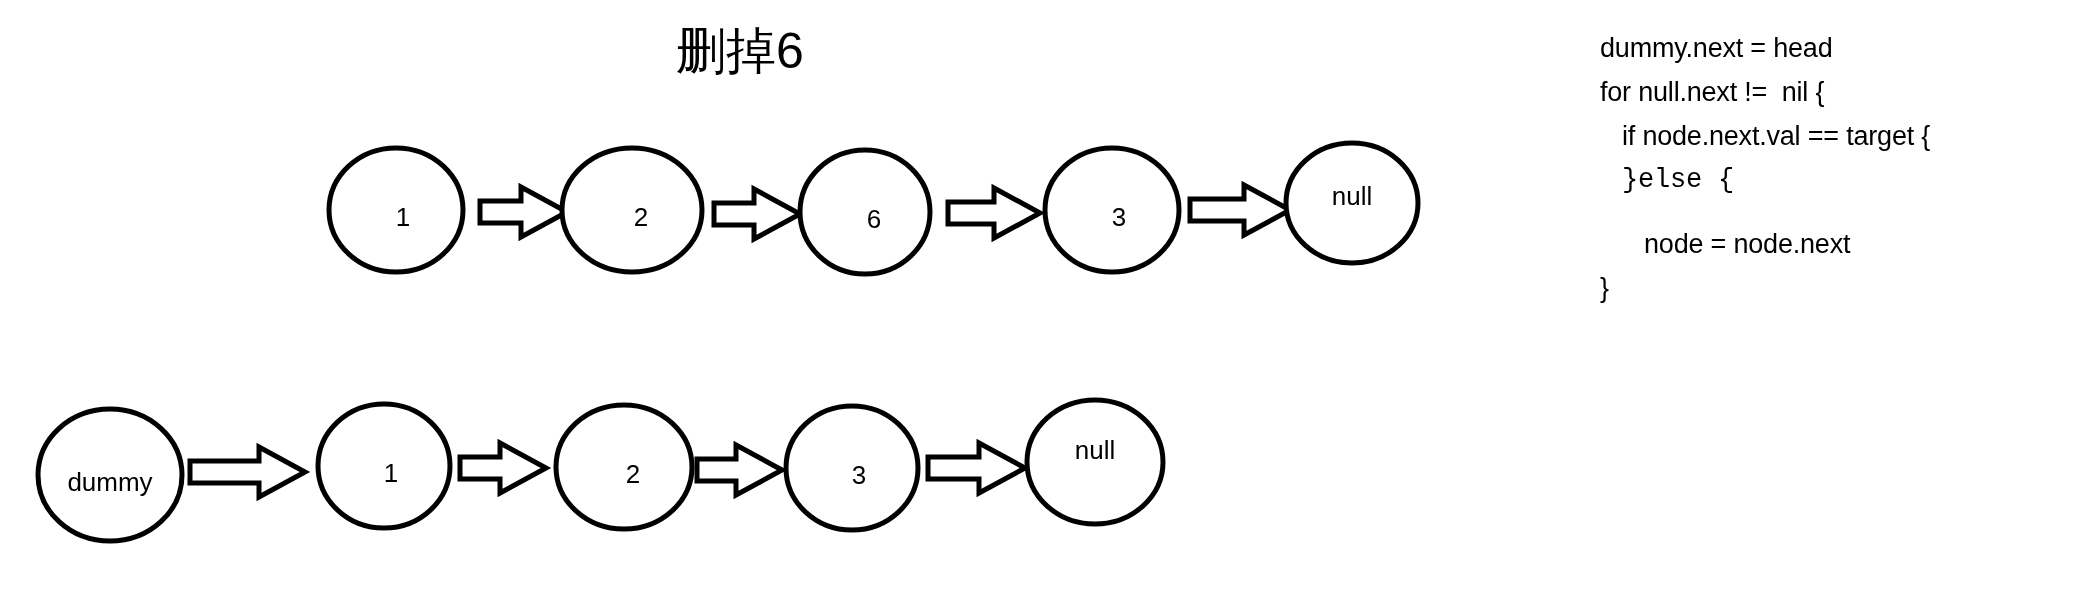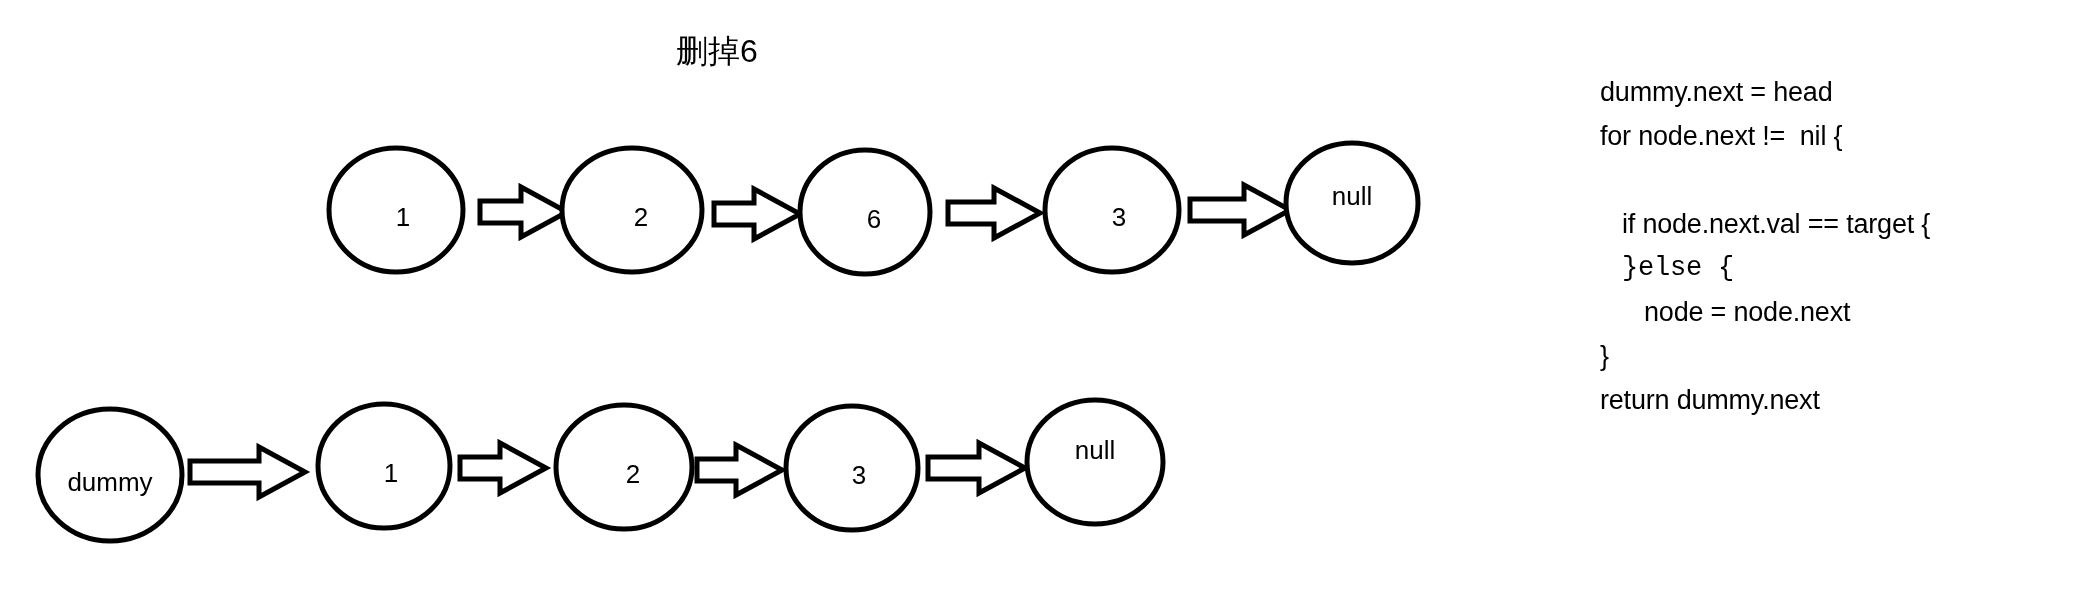--- a/index.html
+++ b/index.html
@@ -18,21 +18,21 @@
   #canvas {
     position: absolute;
     top: 0;
     left: 0;
     width: 2080px;
     height: 590px;
   }
   .diagram-title {
     position: absolute;
     font-family: "Liberation Sans", sans-serif;
-    font-size: 32px;
+    font-size: 50px;
     line-height: 46px;
     color: #000000;
     white-space: nowrap;
     letter-spacing: 0px;
   }
   .code-panel {
     position: absolute;
     left: 1600px;
     top: 26px;
     width: 470px;
@@ -122,20 +122,19 @@
         <text x="859" y="477" text-anchor="middle" dominant-baseline="middle" class="node-label">3</text>
       </g>
       <g>
         <ellipse cx="1095" cy="462" rx="68" ry="62" class="circle-shape"></ellipse>
         <text x="1095" y="452" text-anchor="middle" dominant-baseline="middle" class="node-label-sm">null</text>
       </g>
     </g>
   </svg>
 
 <div class="code-panel">
-    <div class="code-line" style="padding-left: 0px; margin-top: 44px;">dummy.next = head</div>
-    <div class="code-line" style="padding-left: 0px;">for node.next !=  nil {</div>
-    <div class="code-line" style="padding-left: 22px; margin-top: 44px;">if node.next.val == target {</div>
+    <div class="code-line" style="padding-left: 0px;">dummy.next = head</div>
+    <div class="code-line" style="padding-left: 0px;">for null.next !=  nil {</div>
+    <div class="code-line" style="padding-left: 22px;">if node.next.val == target {</div>
     <div class="code-line" style="padding-left: 22px; font-family: Liberation Mono, monospace;">}else {</div>
-    <div class="code-line" style="padding-left: 44px;">node = node.next</div>
+    <div class="code-line" style="padding-left: 44px; margin-top: 20px;">node = node.next</div>
     <div class="code-line" style="padding-left: 0px;">}</div>
-    <div class="code-line" style="padding-left: 0px;">return dummy.next</div>
   </div>
 
 </body></html>

